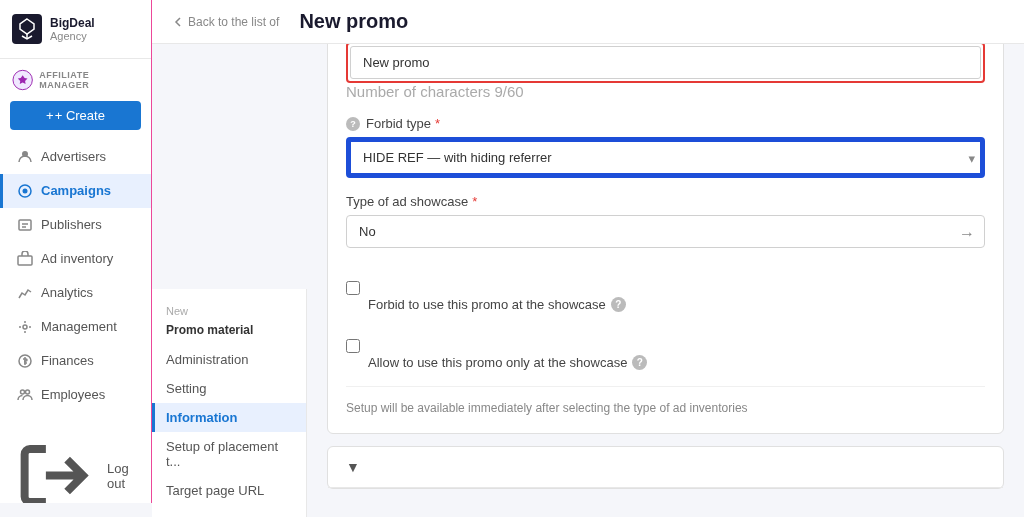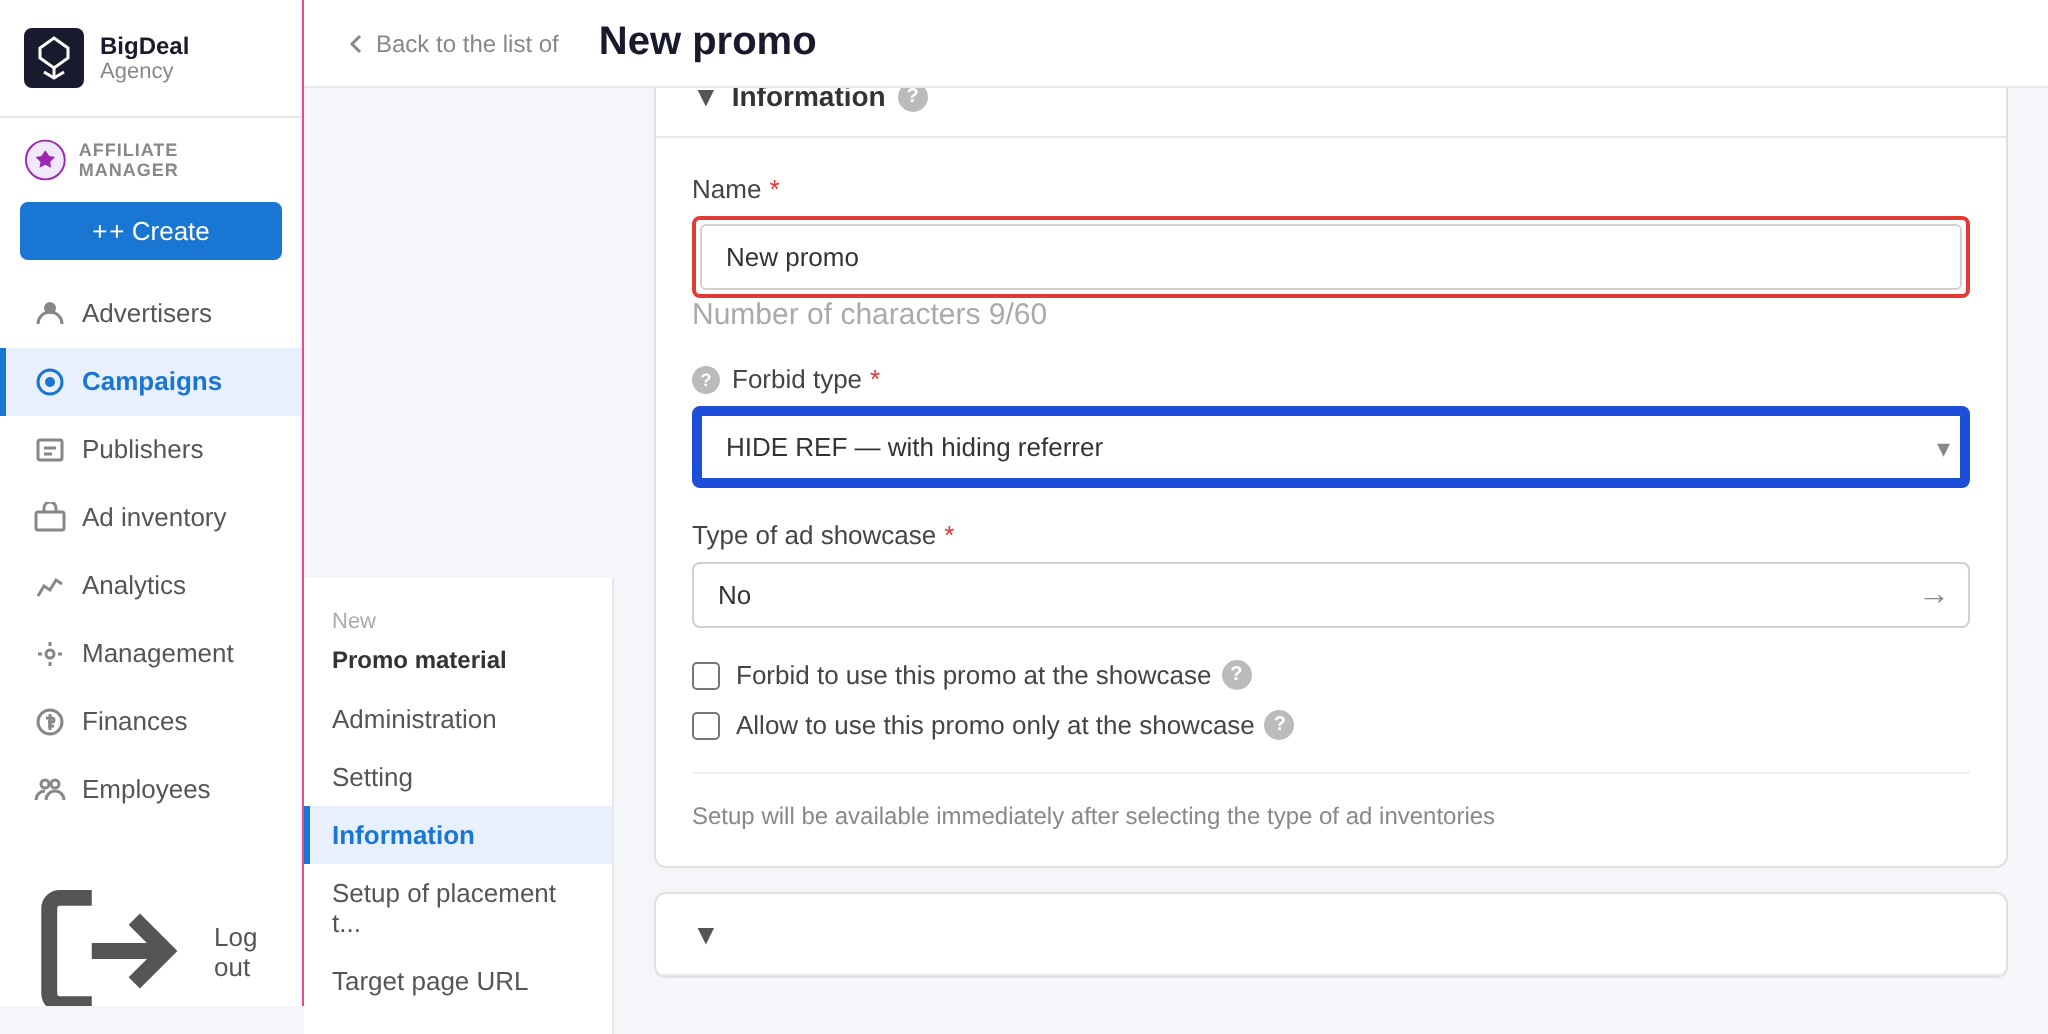--- a/index.html
+++ b/index.html
@@ -222,21 +222,21 @@
       color: #333;
       background: #fff;
       appearance: none;
       cursor: pointer;
       outline: none;
     }
     .arrow-right { position: absolute; right: 10px; top: 50%; transform: translateY(-50%); color: #888; font-size: 16px; }
 
     .checkbox-group { margin-bottom: 10px; display: flex; align-items: center; gap: 8px; }
     .checkbox-group input[type="checkbox"] { width: 14px; height: 14px; cursor: pointer; accent-color: #1976d2; }
-    .checkbox-label { font-size: 13px; color: #444; display: flex; align-items: center; gap: 5px; }
+    .checkbox-label { font-size: 13px; color: #444; display: flex; align-items: center; gap: 5px; margin-top: 33px; }
 
     .setup-note { font-size: 12px; color: #888; margin-top: 16px; padding-top: 14px; border-top: 1px solid #f0f0f0; }
   </style>
 </head>
 <body>
 
 <div class="sidebar">
   <div class="sidebar-logo">
     <svg class="logo-icon" viewBox="0 0 30 30" fill="none" xmlns="http://www.w3.org/2000/svg">
       <rect width="30" height="30" rx="4" fill="#1a1a2e"></rect>

